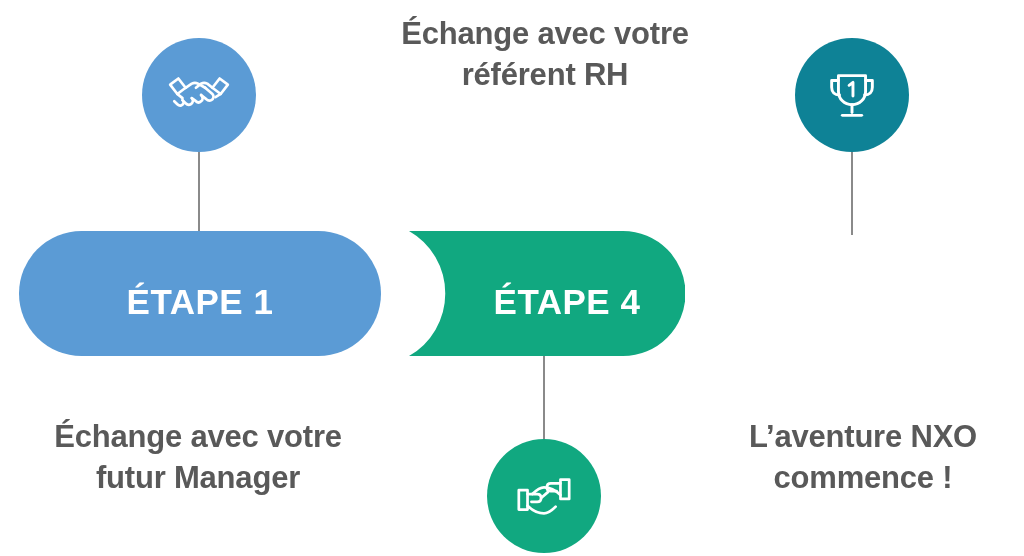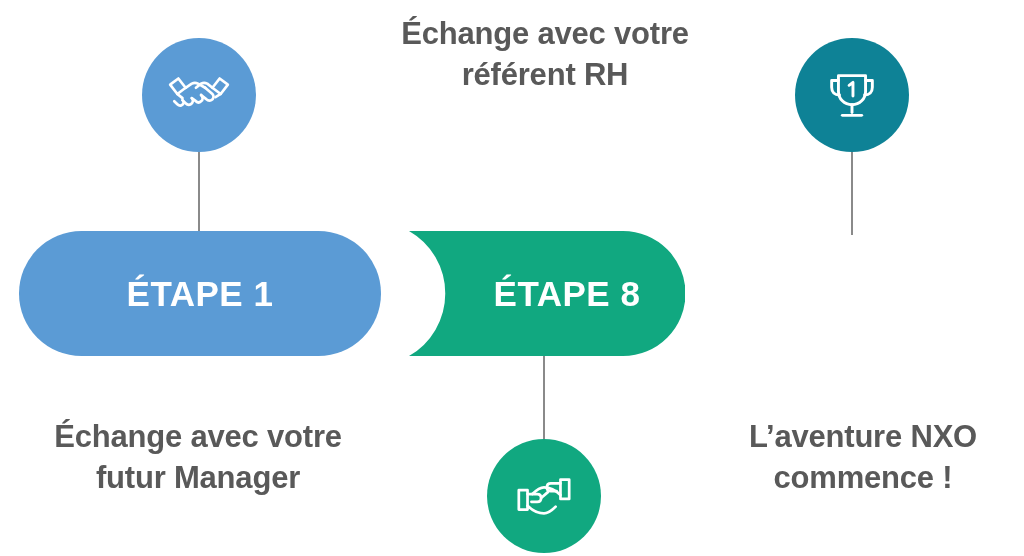--- a/index.html
+++ b/index.html
@@ -59,21 +59,21 @@
 
   
   .step {
     position: absolute;
     top: 231px;
     height: 125px;
   }
   .step svg { display: block; position: absolute; left: 0; top: 0; }
   .step-label {
     position: absolute;
-    left: 0; top: 0;
+    left: 0; top: 8px;
     width: 100%; height: 100%;
     display: flex;
     align-items: center;
     justify-content: center;
     color: #ffffff;
     font-weight: bold;
     font-size: 35px;
     letter-spacing: 0.5px;
   }
   #step-1 { left: 8px;   width: 362px; }
@@ -143,21 +143,21 @@
     <svg width="362" height="125" viewBox="0 0 362 125" aria-hidden="true">
       <rect x="0" y="0" width="362" height="125" rx="62.5" ry="62.5" fill="#5B9BD5"></rect>
     </svg>
     <div class="step-label">ÉTAPE 1</div>
   </div>
 
   <div id="step-2" class="step">
     <svg width="276" height="125" viewBox="0 0 276 125" aria-hidden="true">
       <path d="M0 0 H214 A62.5 62.5 0 0 1 214 125 H0 A72 72 0 0 0 0 0 Z" fill="#11A880"></path>
     </svg>
-    <div class="step-label">ÉTAPE 8</div>
+    <div class="step-label">ÉTAPE 4</div>
   </div>
 
 
   <div id="caption-bot-mgr" class="caption">Échange avec votre
 futur Manager</div>
 
   <div id="caption-bot-nxo" class="caption">L’aventure NXO
 commence !</div>
 
 </div>

